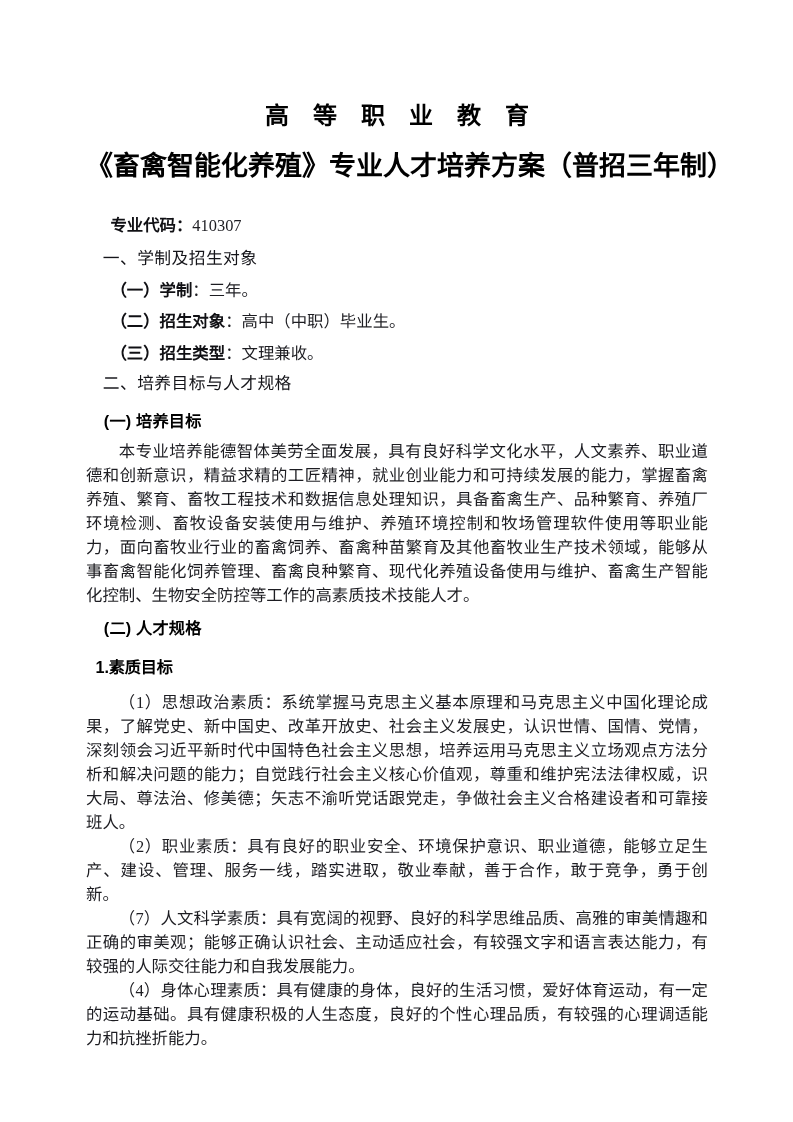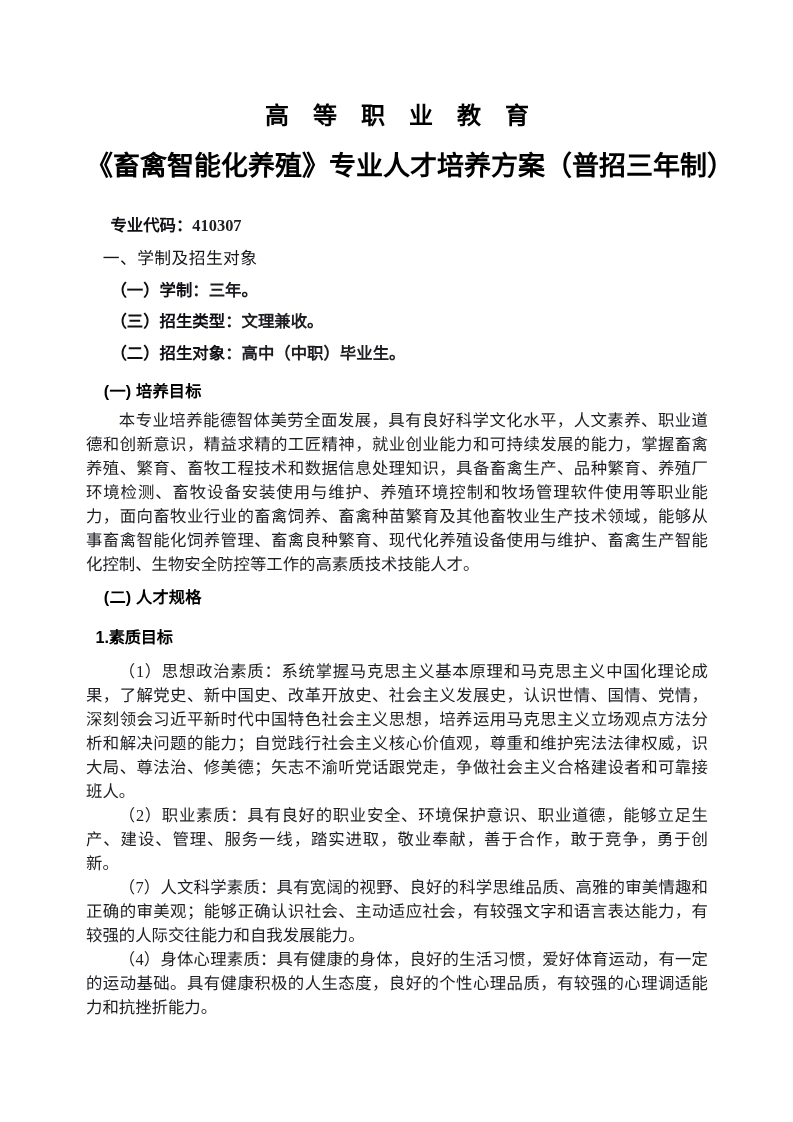--- a/index.html
+++ b/index.html
@@ -92,21 +92,21 @@
     color: #1d1d22;
   }
   .h-level2 .lead {
     font-family: "Liberation Sans", "DejaVu Sans", sans-serif;
     font-weight: 700;
     color: #101014;
     margin-left: 8px;
   }
   .h-level2 .val {
     font-family: "Liberation Serif", "DejaVu Serif", serif;
-    font-weight: 700;
+    font-weight: 400;
   }
   .h-bold-hei {         
     font-family: "Liberation Sans", "DejaVu Sans", sans-serif;
     font-weight: 700;
     font-size: 16.2px;
     line-height: 30.4px;
     color: #000000;
     margin: 0;
     text-indent: 1.1em;
     letter-spacing: .2px;
@@ -142,26 +142,27 @@
     </p>
 
     <div class="spacer-sm"></div>
 
     <p class="h-level1">一、学制及招生对象</p>
 
     <p class="h-level2">
       <span class="lead">（一）学制</span><span class="val">：三年。</span>
     </p>
     <p class="h-level2">
+      <span class="lead">（二）招生对象</span><span class="val">：高中（中职）毕业生。</span>
+    </p>
+    <p class="h-level2">
       <span class="lead">（三）招生类型</span><span class="val">：文理兼收。</span>
     </p>
-    <p class="h-level2">
-      <span class="lead">（二）招生对象</span><span class="val">：高中（中职）毕业生。</span>
-    </p>
 
+    <p class="h-level1">二、培养目标与人才规格</p>
 
     <div style="height:7px"></div>
 
     <p class="h-bold-hei">(一) 培养目标</p>
 
     <div style="height:3px"></div>
 
     <p class="body-text indent-2">本专业培养能德智体美劳全面发展，具有良好科学文化水平，人文素养、职业道德和创新意识，精益求精的工匠精神，就业创业能力和可持续发展的能力，掌握畜禽养殖、繁育、畜牧工程技术和数据信息处理知识，具备畜禽生产、品种繁育、养殖厂环境检测、畜牧设备安装使用与维护、养殖环境控制和牧场管理软件使用等职业能力，面向畜牧业行业的畜禽饲养、畜禽种苗繁育及其他畜牧业生产技术领域，能够从事畜禽智能化饲养管理、畜禽良种繁育、现代化养殖设备使用与维护、畜禽生产智能化控制、生物安全防控等工作的高素质技术技能人才。</p>
 
     <div style="height:5px"></div>

